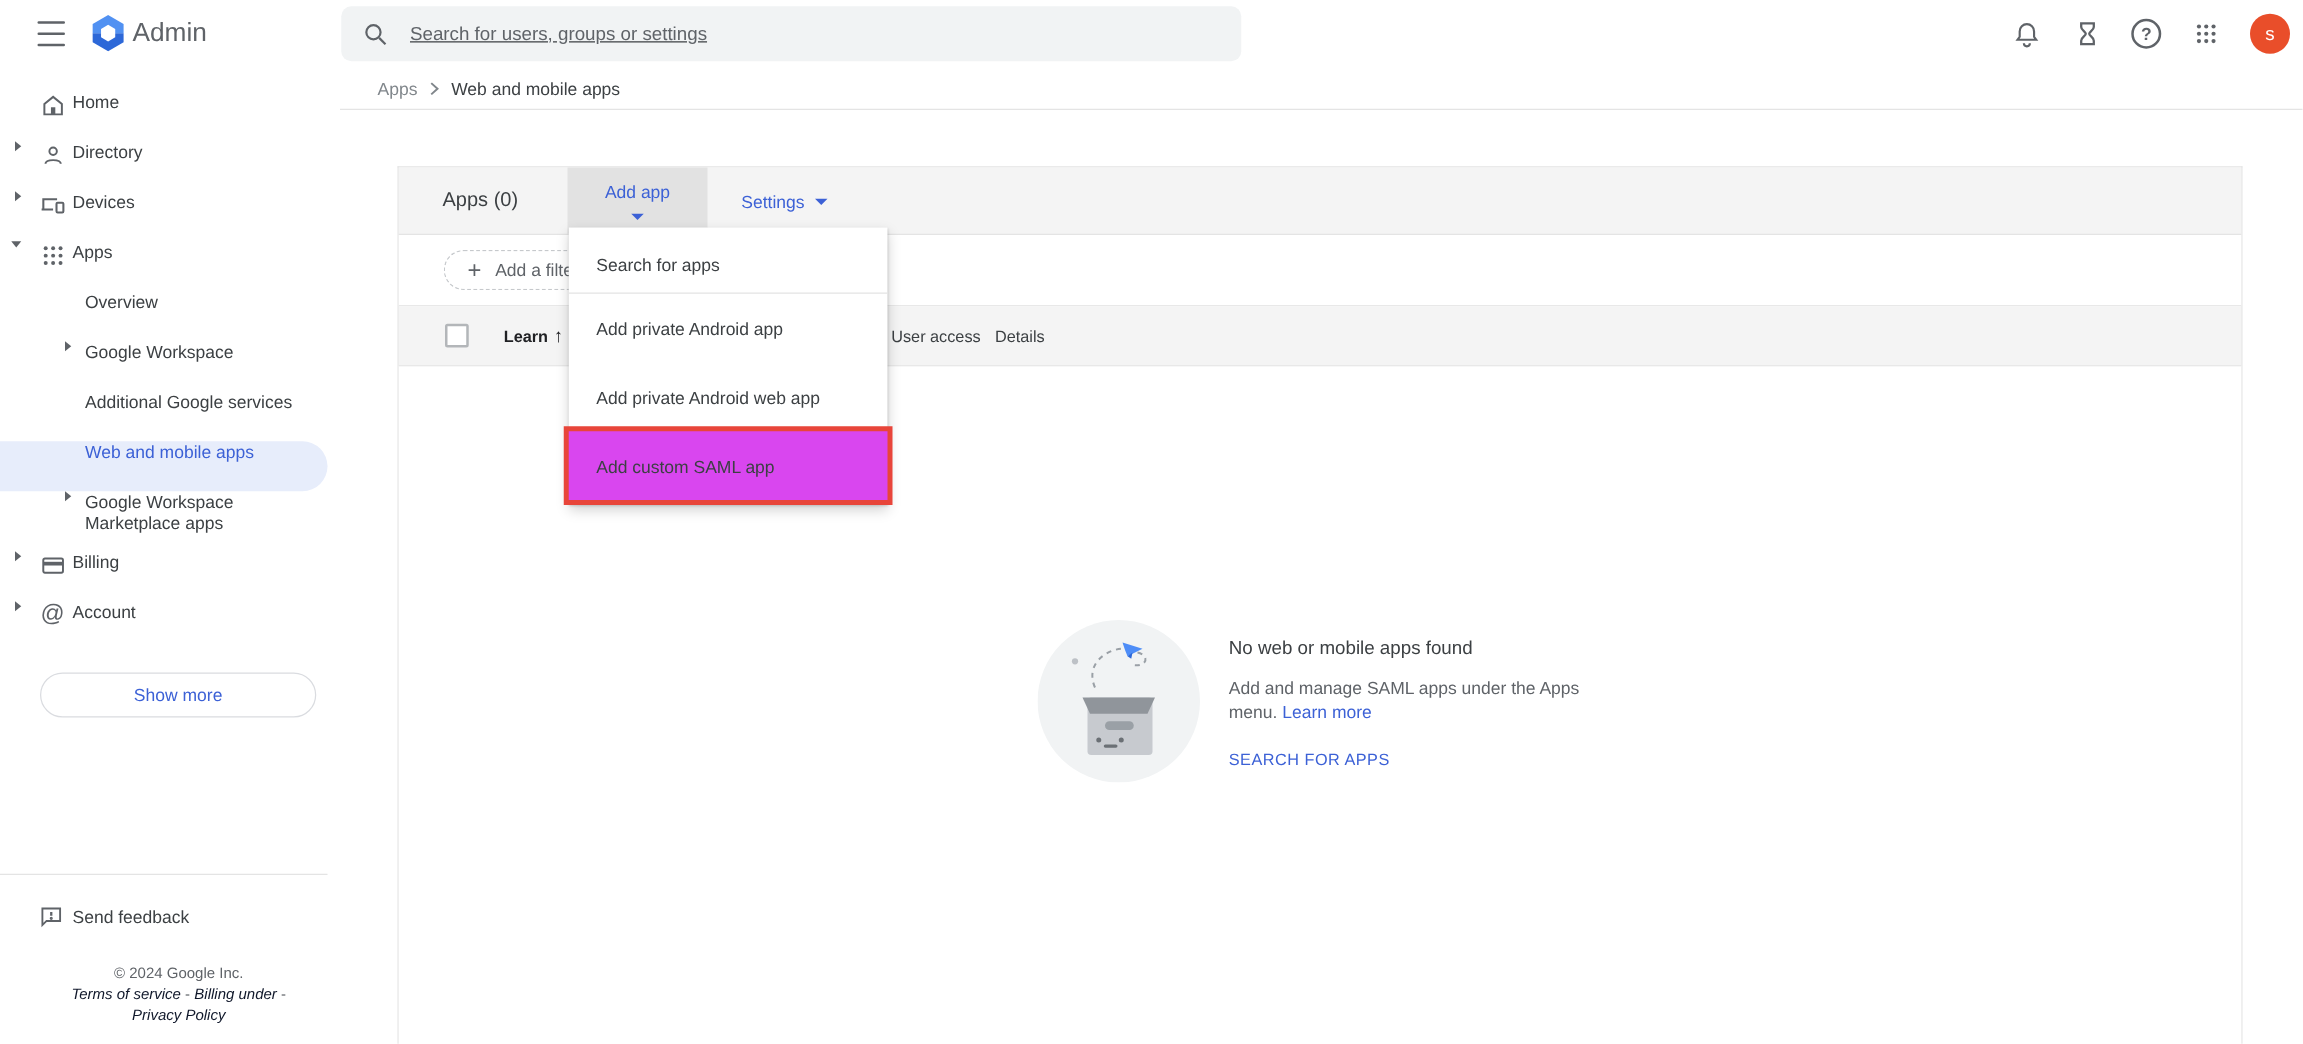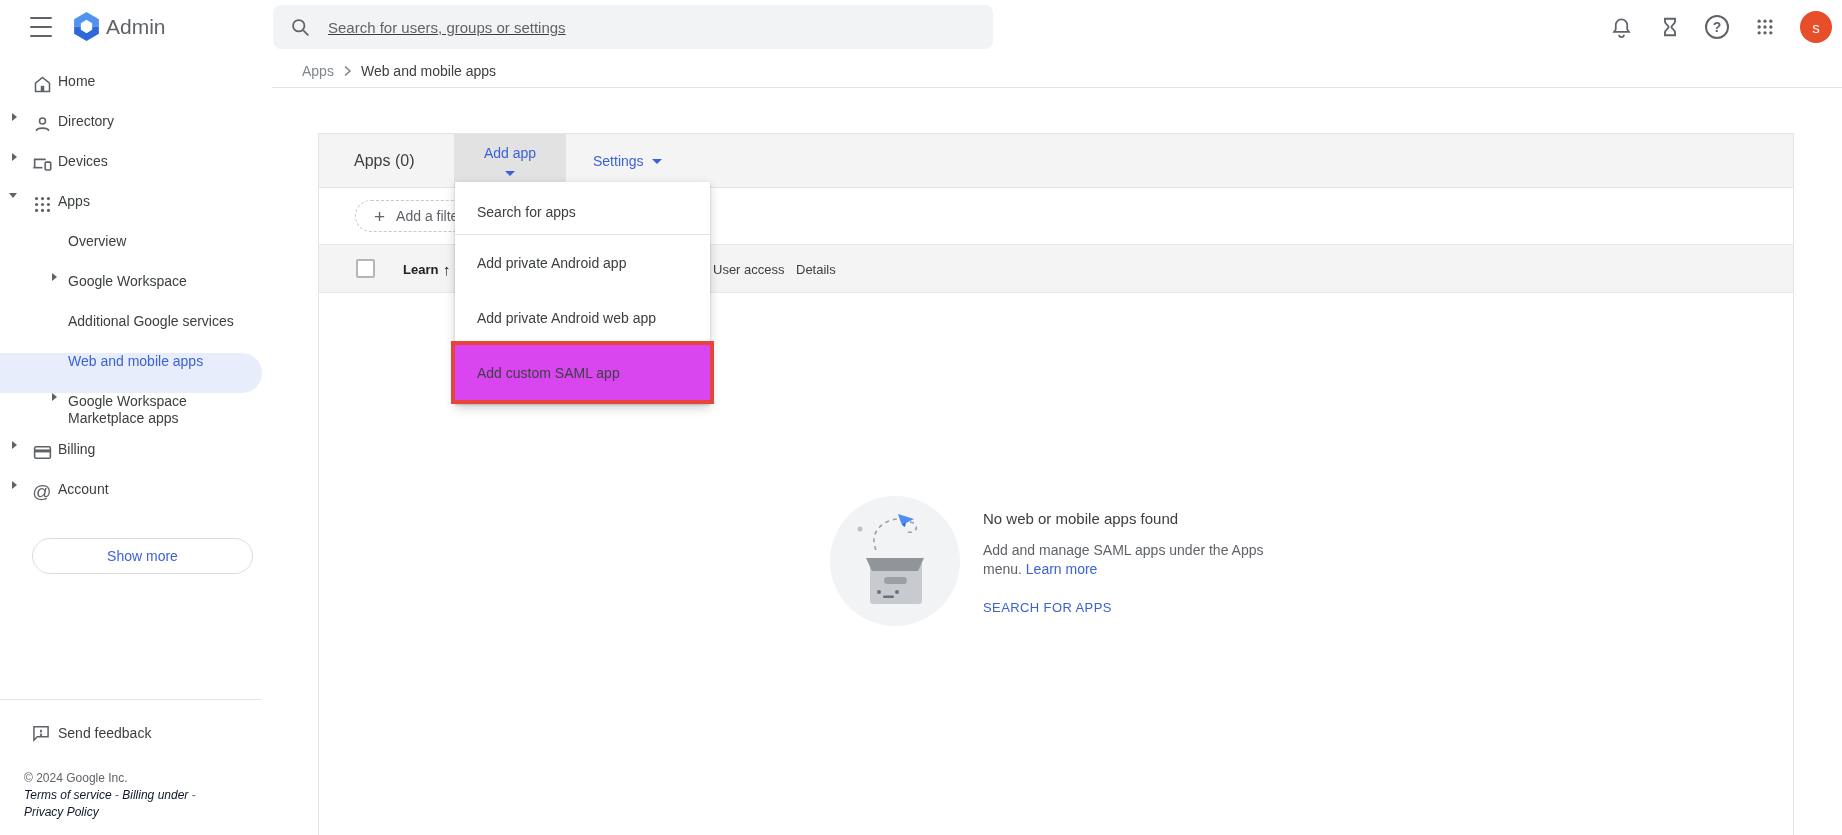--- a/index.html
+++ b/index.html
@@ -37,21 +37,21 @@
   .nav-item.tall { height:48px; }
   .nav-item.tall .nav-label { width:145px; line-height:17px; }
   .nav-item.selected { background:#e7edfb; border-radius:0 20px 20px 0; }
   .nav-item.selected .nav-label { color:#3c61d6; font-weight:500; }
   .show-more-btn { margin:17px 0 0 32px; width:221px; height:36px; background:#fff; border:1px solid #dadce0; border-radius:18px; color:#3c61d6; font-size:14px; font-weight:500; display:flex; align-items:center; justify-content:center; cursor:pointer; }
   .sidebar-bottom { position:absolute; left:0; right:0; bottom:0; }
   .sb-divider { height:1px; background:#e4e4e4; }
   .feedback-row { position:relative; height:42px; margin-top:12px; display:flex; align-items:center; cursor:pointer; }
   .feedback-row .nav-icon { left:30px; }
   .feedback-row .nav-label { margin-left:58px; }
-  .sidebar-footer { margin:16px 0 14px 24px; font-size:12px; color:#5f6368; line-height:17px; }
+  .sidebar-footer { margin:16px 0 14px 24px; font-size:12px; color:#5f6368; line-height:17px;text-align:center; }
   .sidebar-footer a { color:#0f172a; text-decoration:none; cursor:pointer;font-style:italic; }
   .legal-sep { color:#5f6368; }
 
   
   .main { position:absolute; left:272px; top:54px; right:0; bottom:0; background:#fff; }
   .breadcrumb-bar { height:34px; border-bottom:1px solid #e4e4e4; display:flex; align-items:center; padding-left:30px; gap:9px; font-size:14px; }
   .bc-parent { color:#80868b; cursor:pointer; }
   .bc-current { color:#3c4043; }
   .bc-chevron { color:#80868b; }
 

